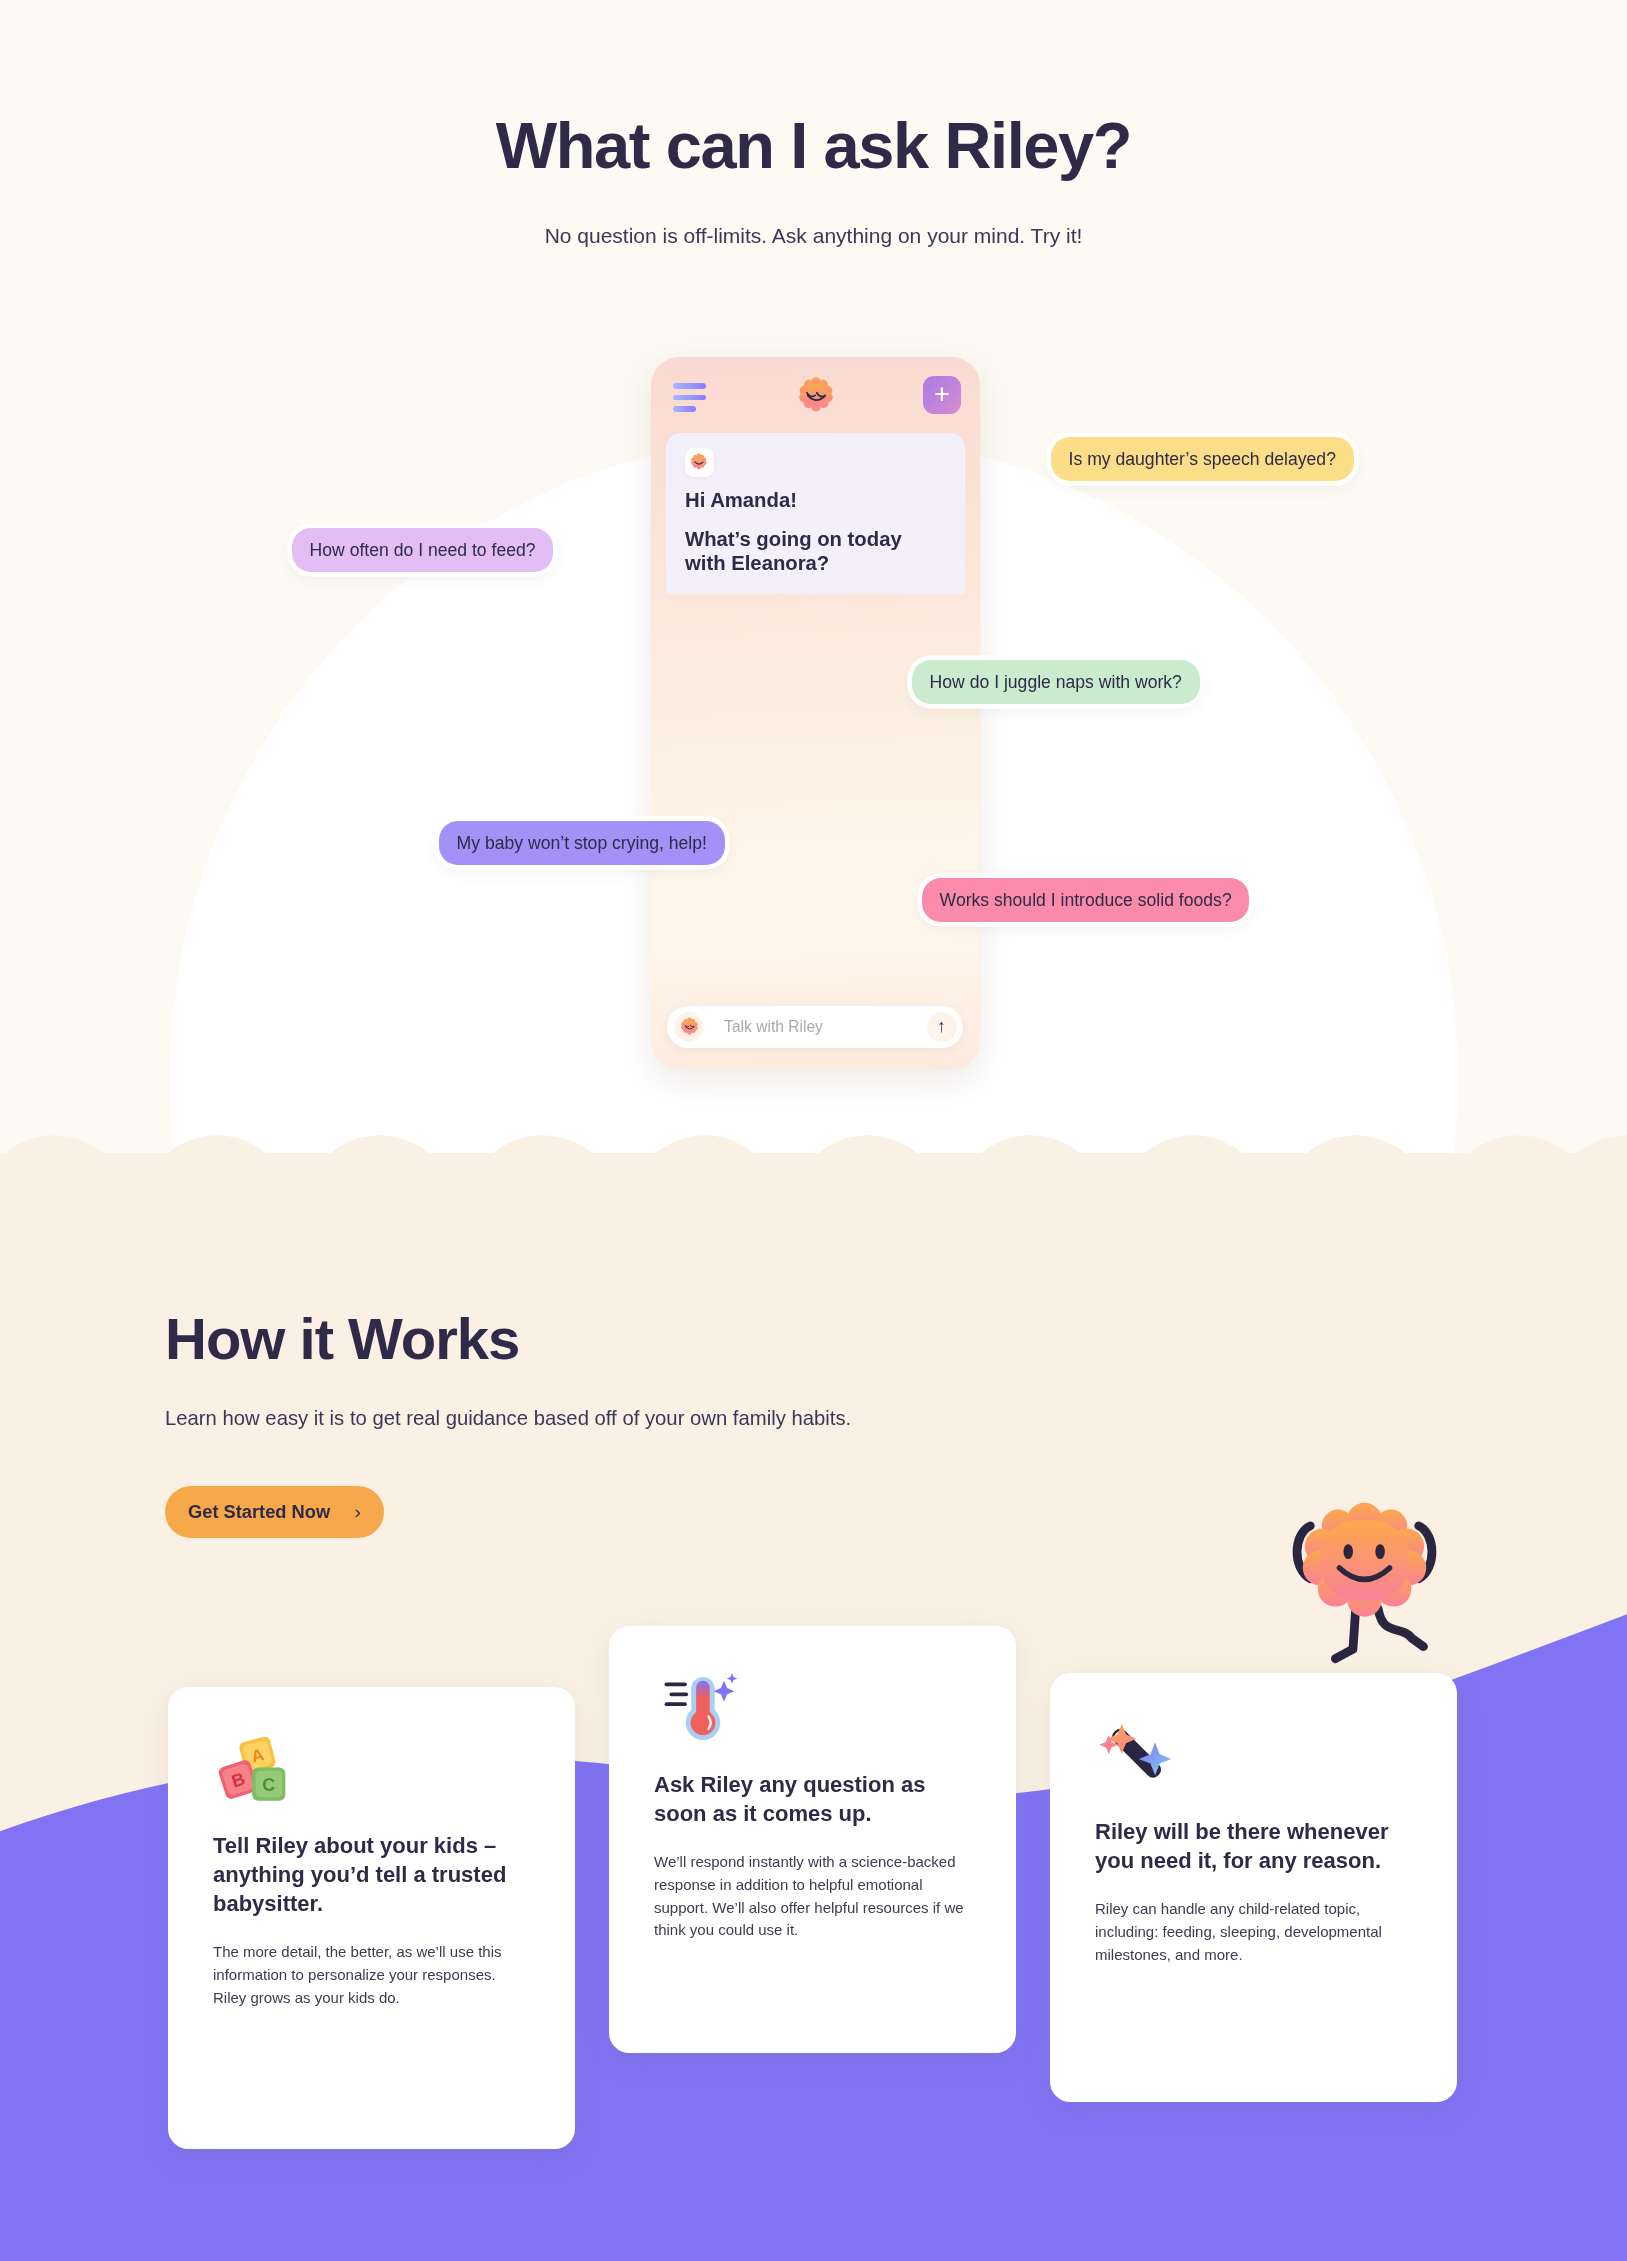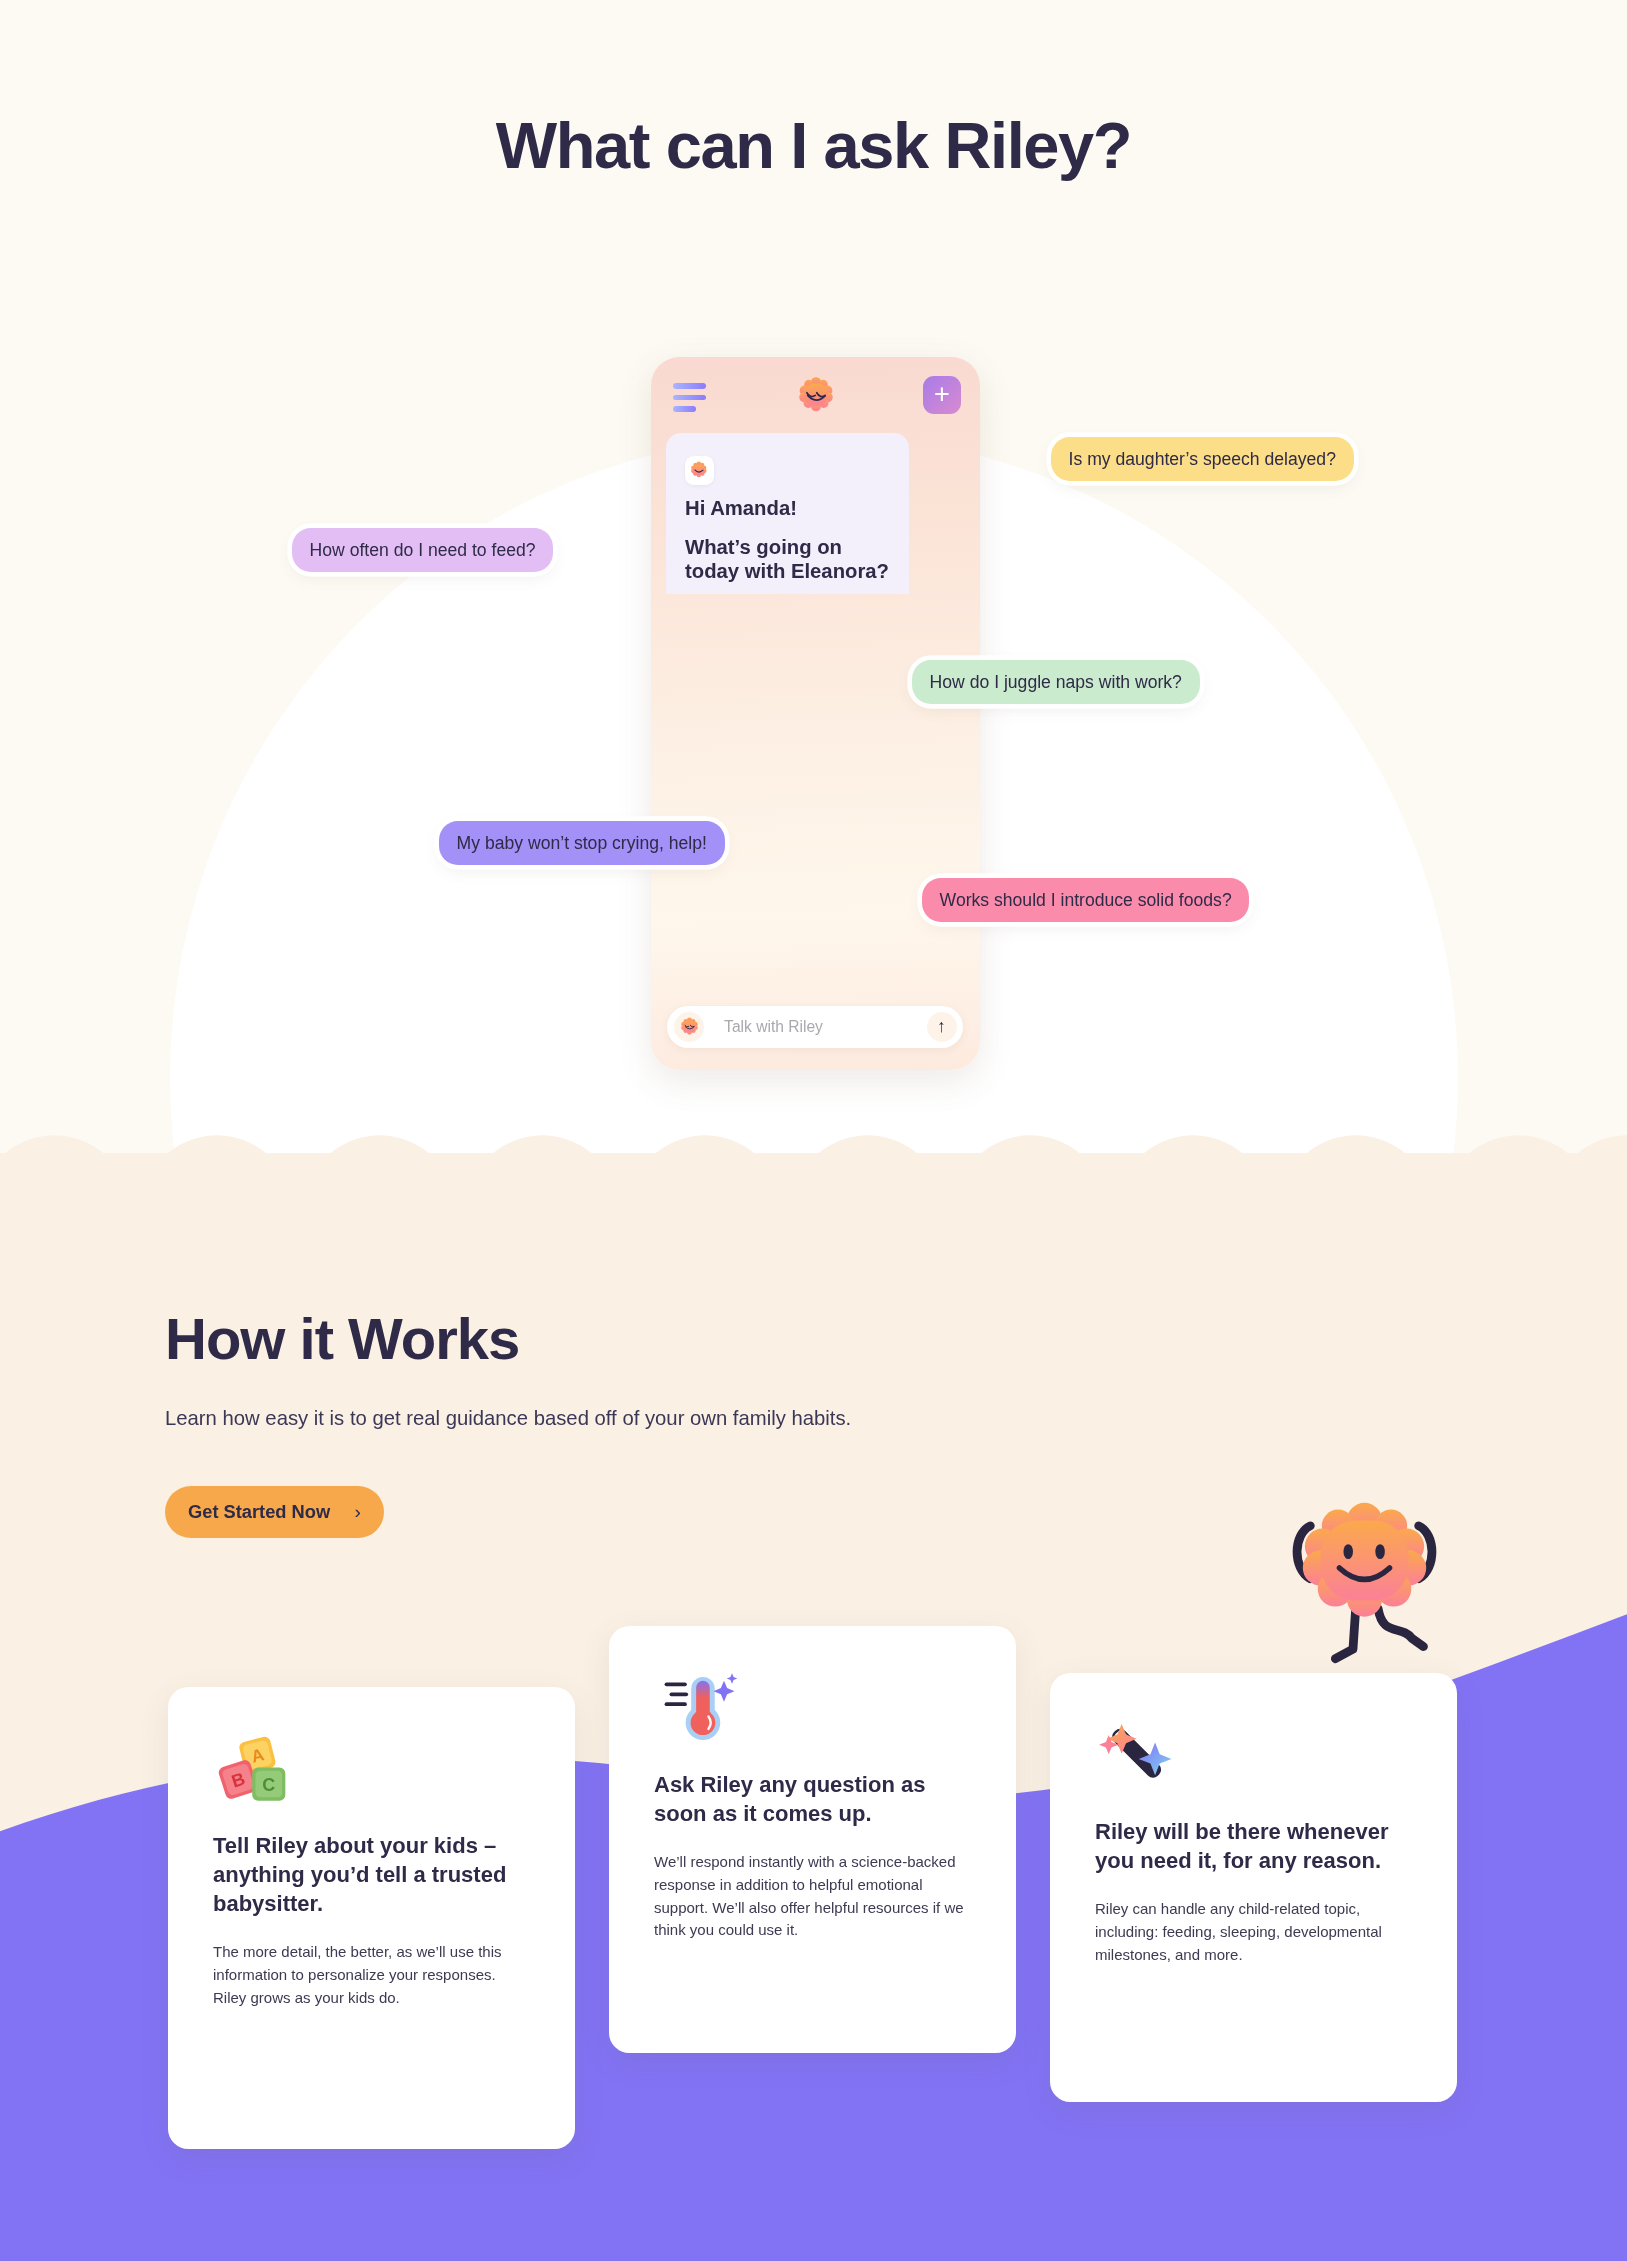--- a/index.html
+++ b/index.html
@@ -89,24 +89,24 @@
     position: absolute; right: 19px; top: 19px;
     width: 38px; height: 38px; border-radius: 11px;
     background: linear-gradient(135deg, #A97BE8, #D78BD0);
     color: #fff; font-size: 27px; font-weight: 300;
     display: flex; align-items: center; justify-content: center;
     line-height: 0.8;
     border: none;
   }
   .msg-card {
     position: absolute;
-    left: 15px; top: 76px; width: 243px; height: 161px;
+    left: 15px; top: 76px; width: 299px; height: 161px;
     background: #F3EFFB;
     border-radius: 15px 15px 0 0;
-    padding: 23px 19px;
+    padding: 15px 19px;
   }
   .msg-avatar {
     width: 28.5px; height: 28.5px; border-radius: 8.8px;
     background: #FFFFFF;
     display: flex; align-items: center; justify-content: center;
     box-shadow: 0 1.4px 4.1px rgba(0,0,0,0.05);
     margin-bottom: 12.2px;
   }
   .msg-line1 {
     font-size: 20.3px; font-weight: 700; color: #2E2A47; margin-bottom: 15px;
@@ -210,20 +210,21 @@
 </style>
 </head>
 <body>
 
 <div class="page">
 
   <section class="hero">
     <div class="hero-dome"></div>
 
     <h1 class="hero-title">What can I ask Riley?</h1>
+    <p class="hero-sub">No question is off-limits. Ask anything on your mind. Try it!</p>
 
     <div class="phone">
       <div class="phone-top">
         <div class="hamburger">
           <i></i>
             <i></i>
             <i></i>
         </div>
         <div class="phone-logo">
           <svg viewBox="0 0 100 100" width="38" height="38">

